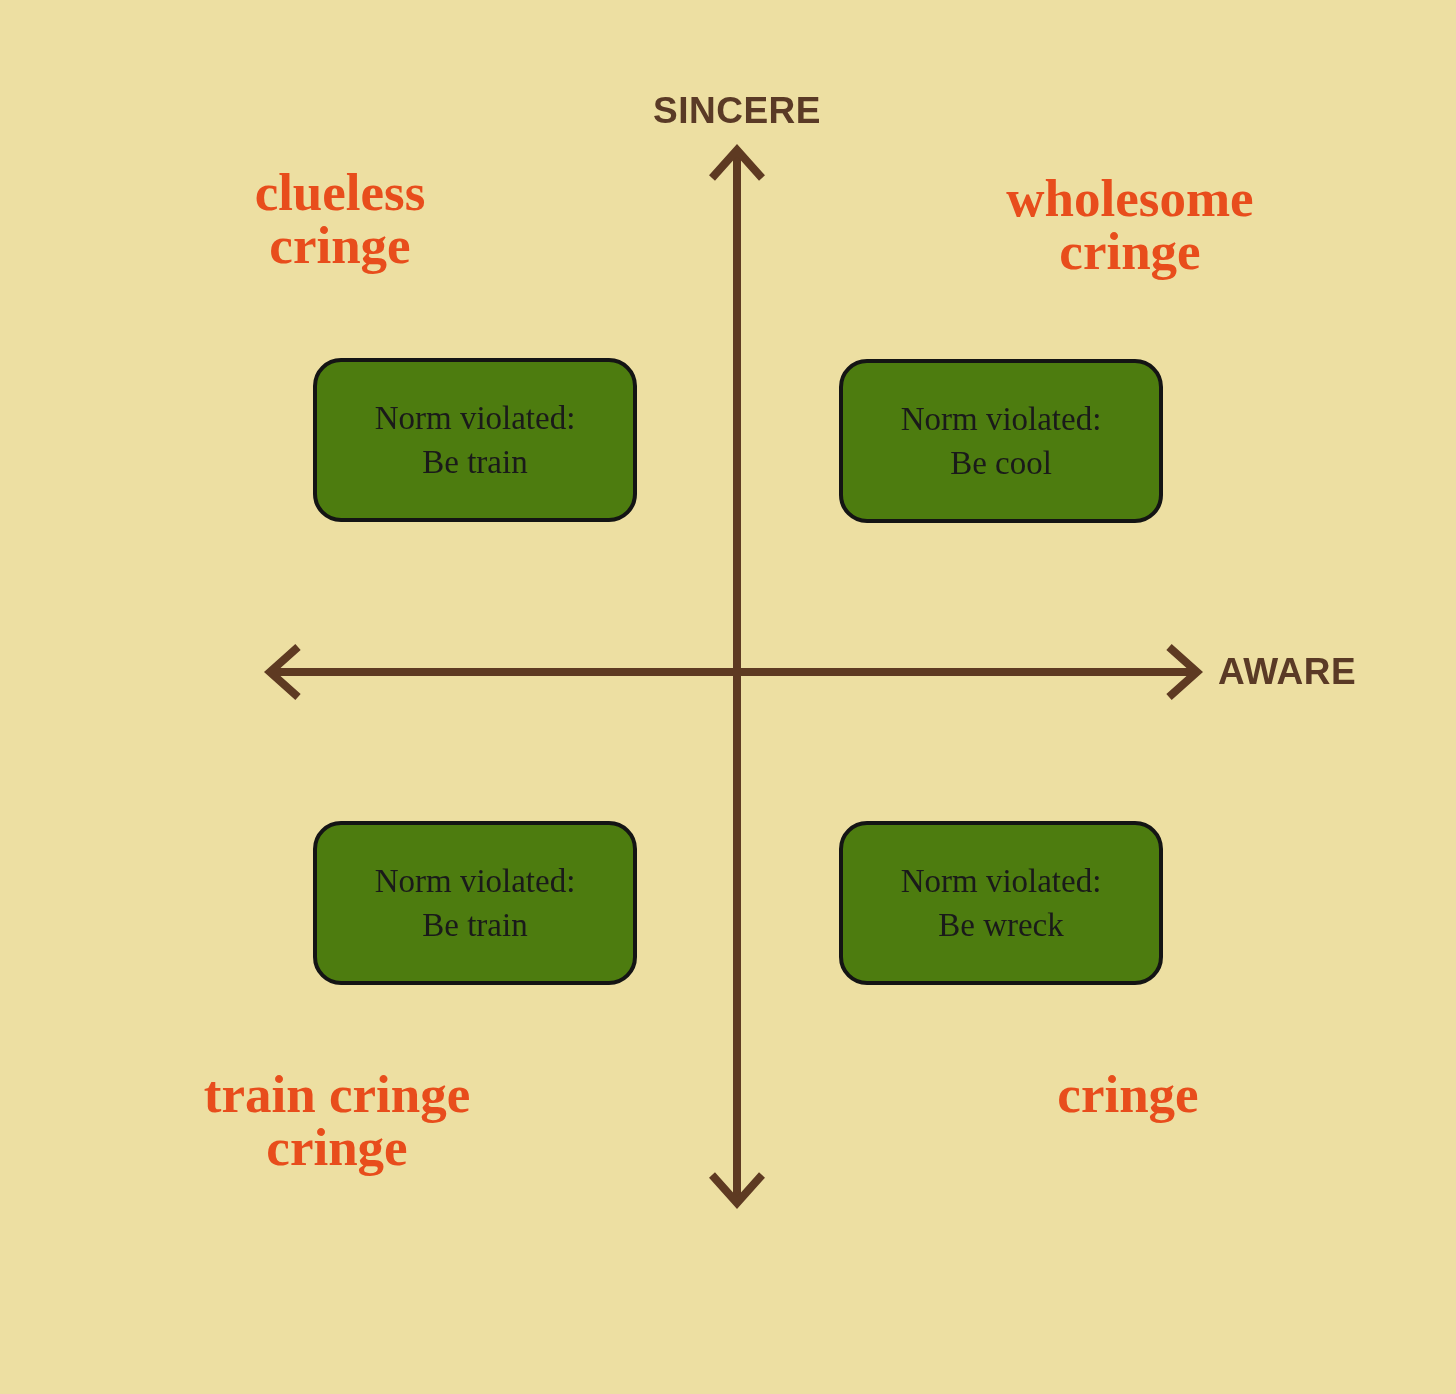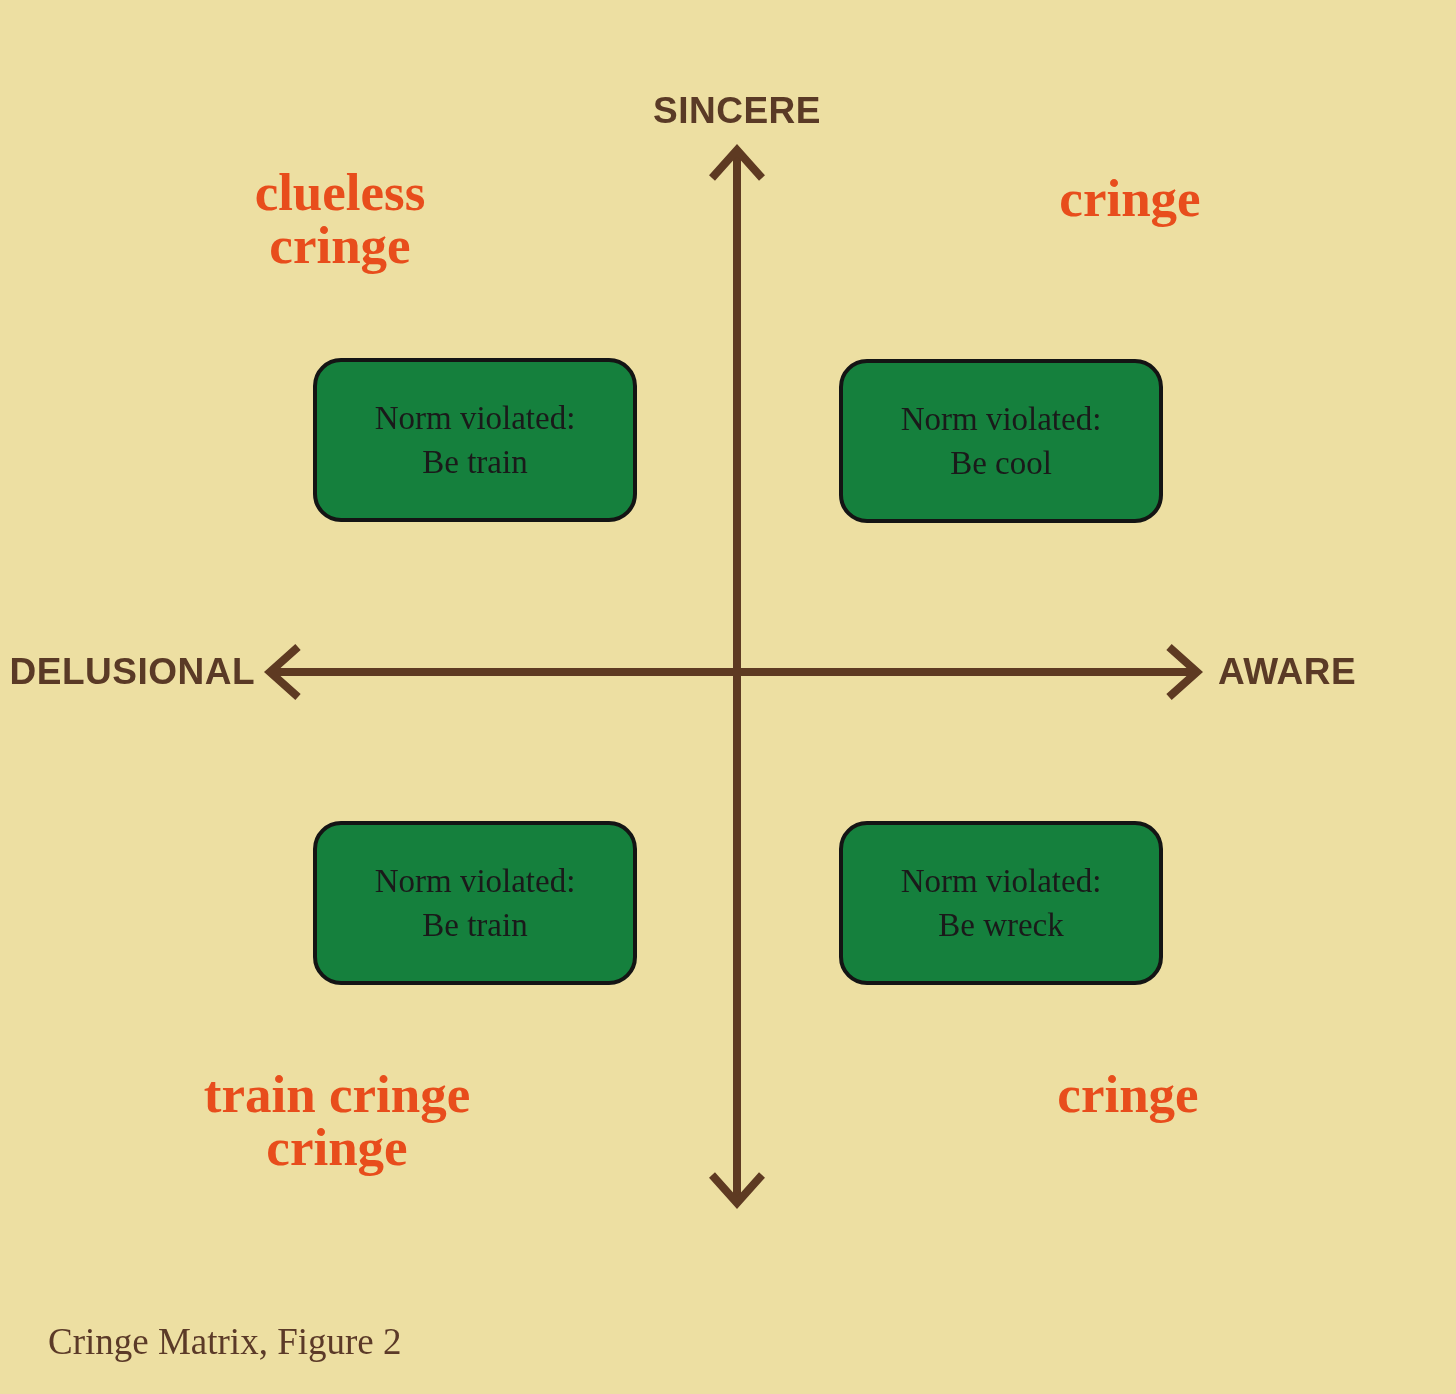--- a/index.html
+++ b/index.html
@@ -61,21 +61,21 @@
     white-space: nowrap;
   }
   .quadrant-label.q-tl { left: 340px;  top: 166px; }
   .quadrant-label.q-tr { left: 1130px; top: 172px; }
   .quadrant-label.q-bl { left: 337px;  top: 1068px; }
   .quadrant-label.q-br { left: 1128px; top: 1068px; }
   .norm-box {
     position: absolute;
     width: 316px;
     height: 156px;
-    background: #15803d;
+    background: #4d7c0f;
     border: 4px solid #141414;
     border-radius: 28px;
     display: flex;
     flex-direction: column;
     align-items: center;
     justify-content: center;
     text-align: center;
     color: #1a1a1a;
     font-size: 33px;
     line-height: 44px;
@@ -105,28 +105,28 @@
       <polyline points="712,178 737,150 762,178"></polyline>
       <polyline points="712,1175 737,1203 762,1175"></polyline>
 
       <line x1="272" y1="672" x2="1195" y2="672"></line>
       <polyline points="298,647 270,672 298,697"></polyline>
       <polyline points="1169,647 1197,672 1169,697"></polyline>
     </g>
   </svg>
 
   <div class="axis-label top">SINCERE</div>
-  <div class="axis-label left">DELUSIONAL</div>
   <div class="axis-label right">AWARE</div>
 
   <div class="quadrant-label q-tl">
     <div>clueless</div>
     <div>cringe</div>
   </div>
   <div class="quadrant-label q-tr">
+    <div>wholesome</div>
     <div>cringe</div>
   </div>
   <div class="quadrant-label q-bl">
     <div>train cringe</div>
     <div>cringe</div>
   </div>
   <div class="quadrant-label q-br">
     <div>cringe</div>
   </div>
 
@@ -140,15 +140,14 @@
   </div>
   <div class="norm-box b-bl">
     <div>Norm violated:</div>
     <div>Be train</div>
   </div>
   <div class="norm-box b-br">
     <div>Norm violated:</div>
     <div>Be wreck</div>
   </div>
 
-  <div class="caption">Cringe Matrix, Figure 2</div>
 
 </div>
 
 </body></html>

